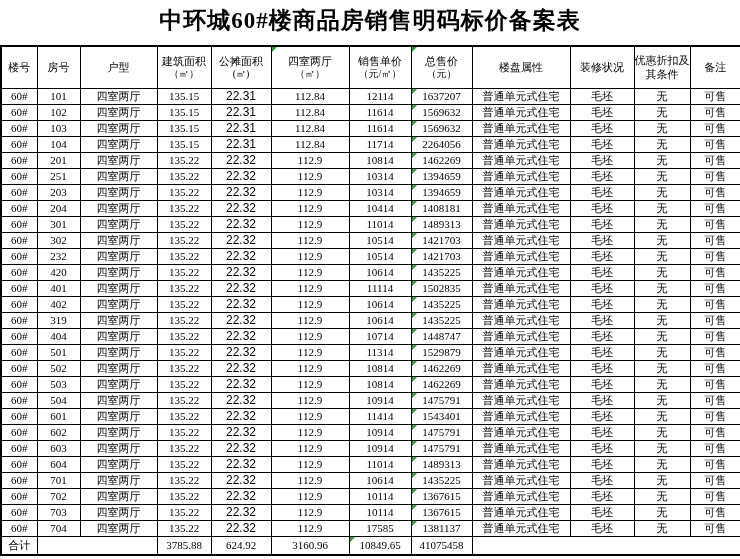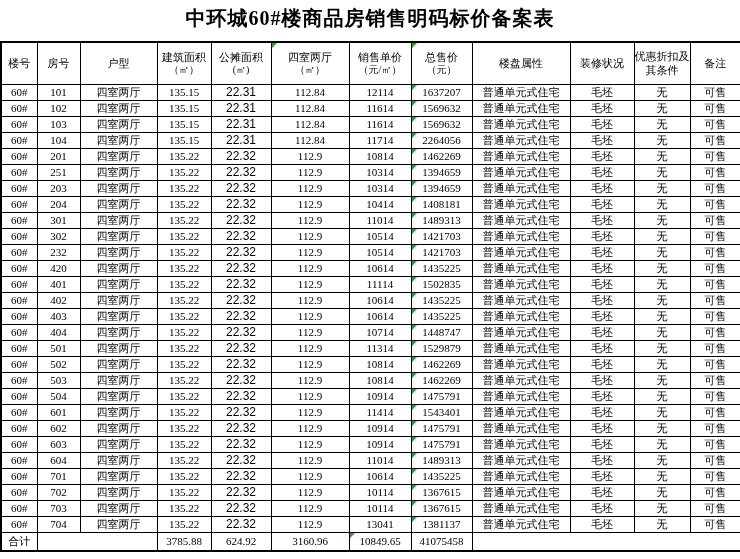--- a/index.html
+++ b/index.html
@@ -7,21 +7,21 @@
     width: 740px; height: 559px;
     background: #ffffff;
     overflow: hidden;
     font-family: "Liberation Serif", "DejaVu Serif", serif;
     color: #000;
   }
   .page { width: 740px; height: 559px; }
   .title {
     margin: 5px 0 9px 0;
     text-align: center;
-    font-size: 20px;
+    font-size: 23px;
     font-weight: bold;
     letter-spacing: 1px;
     font-family: "Liberation Serif", "DejaVu Serif", serif;
   }
   table.price-table {
     border-collapse: collapse;
     table-layout: fixed;
     width: 740px;
     border: 2px solid #000;
   }
@@ -315,21 +315,21 @@
           <td>112.9</td>
           <td>10614</td>
           <td class="tri">1435225</td>
           <td>普通单元式住宅</td>
           <td>毛坯</td>
           <td>无</td>
           <td>可售</td>
         </tr>
         <tr>
           <td>60#</td>
-          <td>403</td>
+          <td>319</td>
           <td>四室两厅</td>
           <td>135.22</td>
           <td class="sans">22.32</td>
           <td>112.9</td>
           <td>10614</td>
           <td class="tri">1435225</td>
           <td>普通单元式住宅</td>
           <td>毛坯</td>
           <td>无</td>
           <td>可售</td>
@@ -502,21 +502,21 @@
           <td>无</td>
           <td>可售</td>
         </tr>
         <tr>
           <td>60#</td>
           <td>704</td>
           <td>四室两厅</td>
           <td>135.22</td>
           <td class="sans">22.32</td>
           <td>112.9</td>
-          <td>13041</td>
+          <td>17585</td>
           <td class="tri">1381137</td>
           <td>普通单元式住宅</td>
           <td>毛坯</td>
           <td>无</td>
           <td>可售</td>
         </tr>
       </tbody>
     <tfoot>
       <tr class="total-row">
         <td>合计</td>

